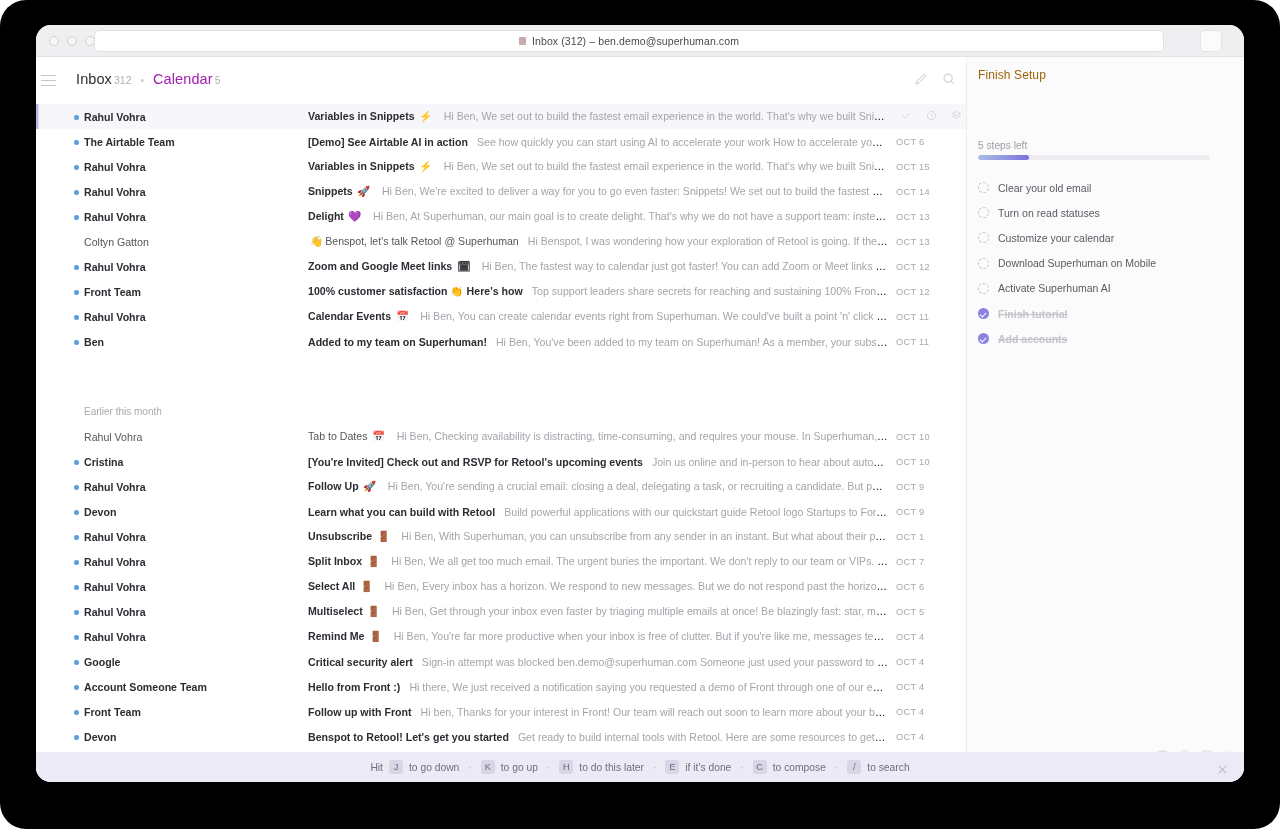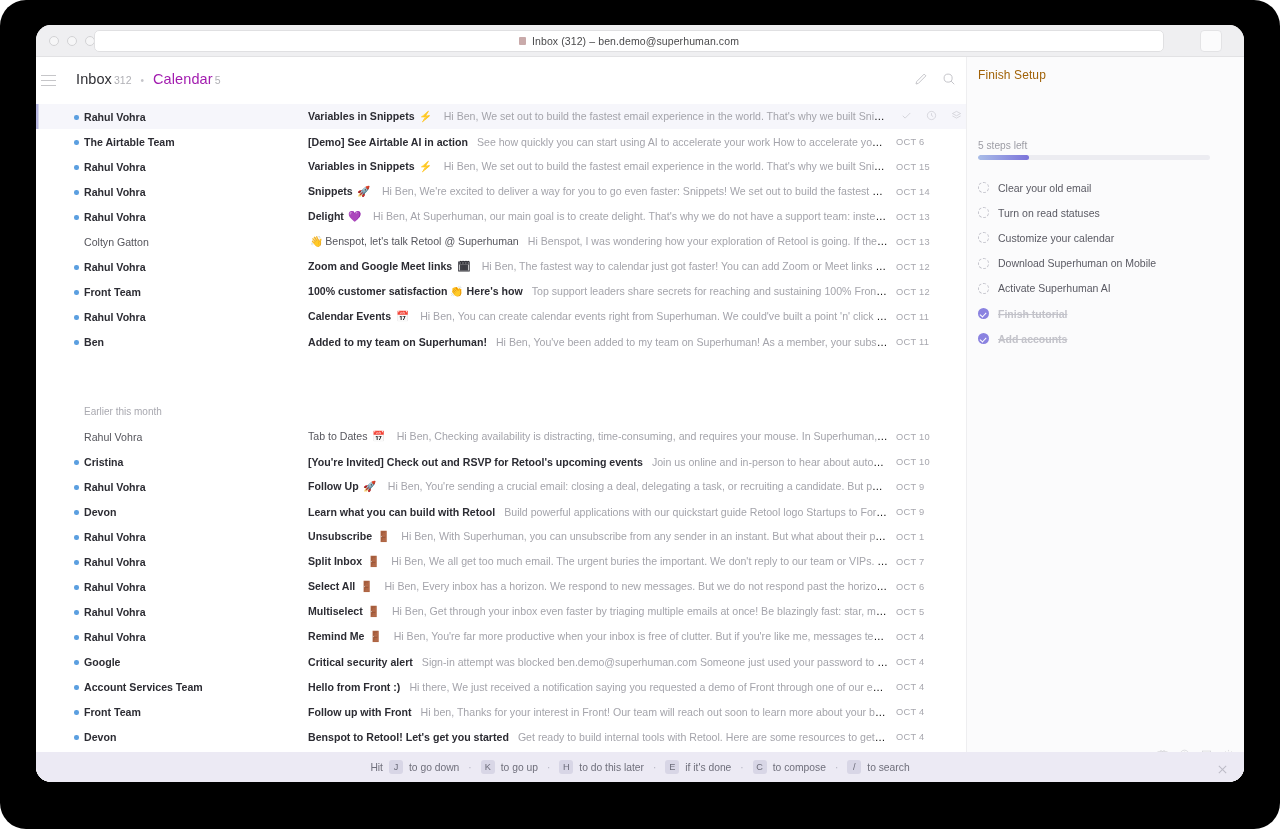--- a/index.html
+++ b/index.html
@@ -429,21 +429,21 @@
               <span class="date">OCT 4</span>
             </div>
             <div class="email-row">
               <span class="unread-dot"></span>
               <span class="sender unread">Google</span>
               <span class="subject-wrap"><span class="subject unread">Critical security alert</span><span class="snippet">Sign-in attempt was blocked ben.demo@superhuman.com Someone just used your password to try to sign in to your account. …</span></span>
               <span class="date">OCT 4</span>
             </div>
             <div class="email-row">
               <span class="unread-dot"></span>
-              <span class="sender unread">Account Services Team</span>
+              <span class="sender unread">Account Someone Team</span>
               <span class="subject-wrap"><span class="subject unread">Hello from Front :)</span><span class="snippet">Hi there, We just received a notification saying you requested a demo of Front through one of our external forms. …</span></span>
               <span class="date">OCT 4</span>
             </div>
             <div class="email-row">
               <span class="unread-dot"></span>
               <span class="sender unread">Front Team</span>
               <span class="subject-wrap"><span class="subject unread">Follow up with Front</span><span class="snippet">Hi ben, Thanks for your interest in Front! Our team will reach out soon to learn more about your business needs and how Front can help. …</span></span>
               <span class="date">OCT 4</span>
             </div>
             <div class="email-row">

